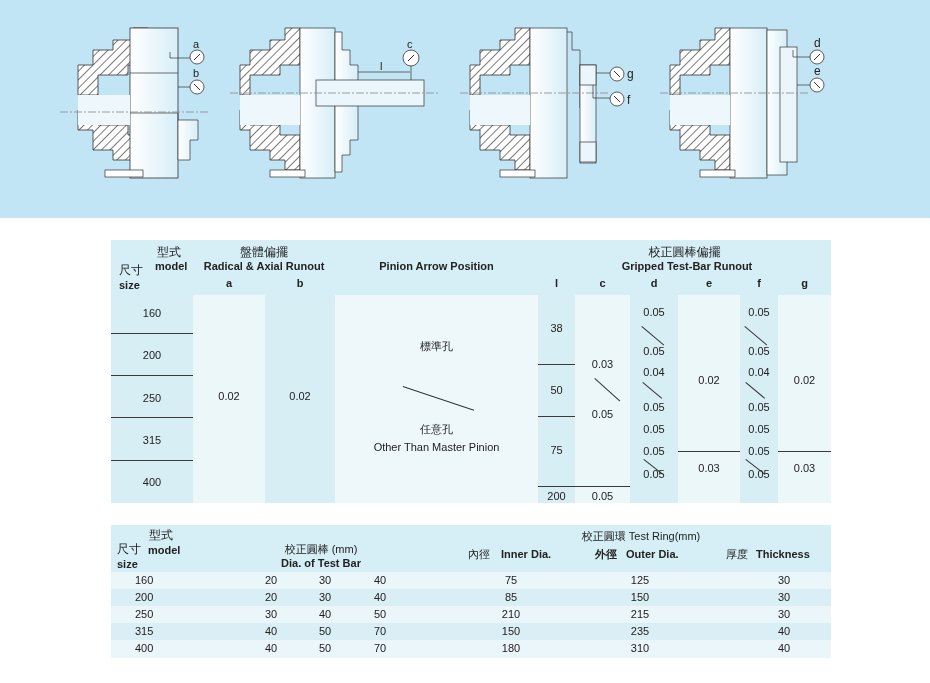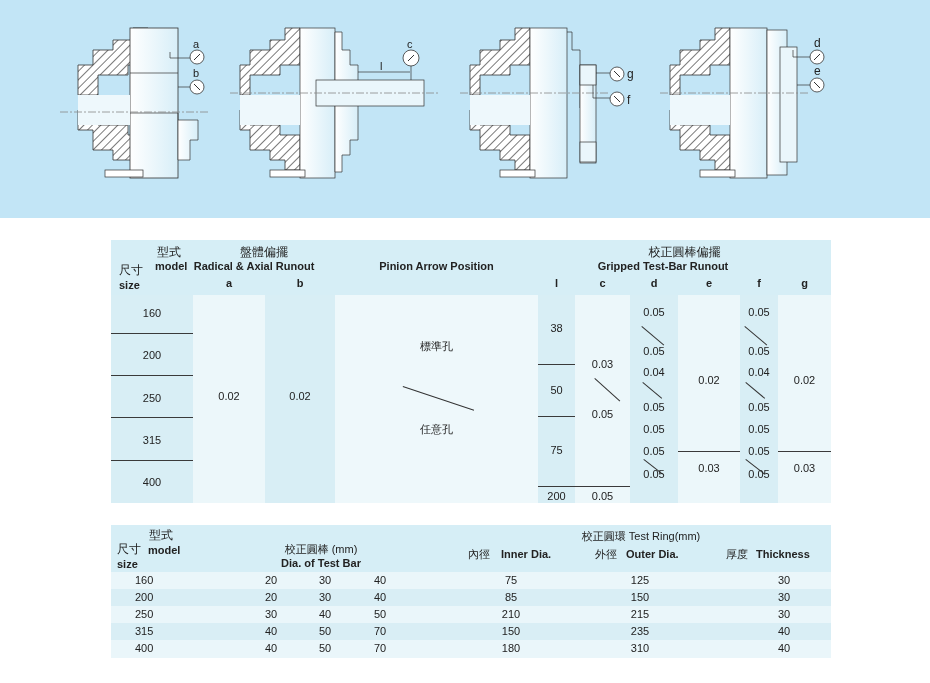--- a/index.html
+++ b/index.html
@@ -138,28 +138,28 @@
   <div class="abs cell-light" style="left:567px; top:55px; width:62px; height:208px;"></div>
   <div class="abs cell-dark" style="left:629px; top:55px; width:38px; height:208px;"></div>
   <div class="abs cell-light" style="left:667px; top:55px; width:53px; height:208px;"></div>
 
   <span class="t" style="left:46px; top:6px; font-size:12px;">型式</span>
   <span class="t b" style="left:44px; top:20px;">model</span>
   <span class="t" style="left:8px; top:24px; font-size:12px;">尺寸</span>
   <span class="t b" style="left:8px; top:39px;">size</span>
 
   <span class="t c" style="left:82px; top:6px; width:142px; font-size:12px;">盤體偏擺</span>
-  <span class="t b c" style="left:72px; top:20px; width:142px;">Radical &amp; Axial Runout</span>
+  <span class="t b c" style="left:82px; top:20px; width:142px;">Radical &amp; Axial Runout</span>
   <span class="t b c" style="left:82px; top:37px; width:72px;">a</span>
   <span class="t b c" style="left:154px; top:37px; width:70px;">b</span>
 
   <span class="t b c" style="left:224px; top:20px; width:203px;">Pinion Arrow Position</span>
 
   <span class="t c" style="left:427px; top:6px; width:293px; font-size:12px;">校正圓棒偏擺</span>
-  <span class="t b c" style="left:422px; top:20px; width:260px;">Gripped Test-Bar Runout</span>
+  <span class="t b c" style="left:446px; top:20px; width:260px;">Gripped Test-Bar Runout</span>
   <span class="t b c" style="left:427px; top:37px; width:37px;">l</span>
   <span class="t b c" style="left:464px; top:37px; width:55px;">c</span>
   <span class="t b c" style="left:519px; top:37px; width:48px;">d</span>
   <span class="t b c" style="left:567px; top:37px; width:62px;">e</span>
   <span class="t b c" style="left:629px; top:37px; width:38px;">f</span>
   <span class="t b c" style="left:667px; top:37px; width:53px;">g</span>
 
   <span class="t c" style="left:0; top:67px; width:82px;">160</span>
   <div class="hline" style="left:0; top:93px; width:82px;"></div>
   <span class="t c" style="left:0; top:109px; width:82px;">200</span>
@@ -169,20 +169,21 @@
   <span class="t c" style="left:0; top:194px; width:82px;">315</span>
   <div class="hline" style="left:0; top:220px; width:82px;"></div>
   <span class="t c" style="left:0; top:236px; width:82px;">400</span>
 
   <span class="t c" style="left:82px; top:150px; width:72px;">0.02</span>
   <span class="t c" style="left:154px; top:150px; width:70px;">0.02</span>
 
   <span class="t c" style="left:224px; top:100px; width:203px;">標準孔</span>
   <div class="slash" style="left:292px; top:146px; width:75px; transform:rotate(18.5deg);"></div>
   <span class="t c" style="left:224px; top:183px; width:203px;">任意孔</span>
+  <span class="t c" style="left:224px; top:201px; width:203px;">Other Than Master Pinion</span>
 
   <span class="t c" style="left:427px; top:82px; width:37px;">38</span>
   <div class="hline" style="left:427px; top:124px; width:37px;"></div>
   <span class="t c" style="left:427px; top:144px; width:37px;">50</span>
   <div class="hline" style="left:427px; top:176px; width:37px;"></div>
   <span class="t c" style="left:427px; top:204px; width:37px;">75</span>
   <div class="hline" style="left:427px; top:246px; width:92px;"></div>
   <span class="t c" style="left:427px; top:250px; width:37px;">200</span>
 
   <span class="t c" style="left:464px; top:118px; width:55px;">0.03</span>
@@ -229,21 +230,21 @@
   <span class="t" style="left:6px; top:18px; font-size:12px;">尺寸</span>
   <span class="t b" style="left:6px; top:33px;">size</span>
 
   <span class="t c" style="left:150px; top:18px; width:120px;">校正圓棒 (mm)</span>
   <span class="t b c" style="left:150px; top:32px; width:120px;">Dia. of Test Bar</span>
 
   <span class="t c" style="left:430px; top:5px; width:200px;">校正圓環 Test Ring(mm)</span>
 
   <span class="t" style="left:357px; top:23px;">內徑</span>
   <span class="t b" style="left:390px; top:23px;">Inner Dia.</span>
-  <span class="t" style="left:484px; top:23px;">外徑</span>
+  <span class="t" style="left:484px; top:23px;font-weight:bold;">外徑</span>
   <span class="t b" style="left:515px; top:23px;">Outer Dia.</span>
   <span class="t" style="left:615px; top:23px;">厚度</span>
   <span class="t b" style="left:645px; top:23px;">Thickness</span>
 
   <div class="abs row2a" style="left:0; top:47px; width:720px; height:17px;">
     <span class="t" style="left:24px; top:2px;">160</span>
     <span class="t" style="left:154px; top:2px;">20</span>
     <span class="t" style="left:208px; top:2px;">30</span>
     <span class="t" style="left:263px; top:2px;">40</span>
     <span class="t c" style="left:380px; top:2px; width:40px;">75</span>

